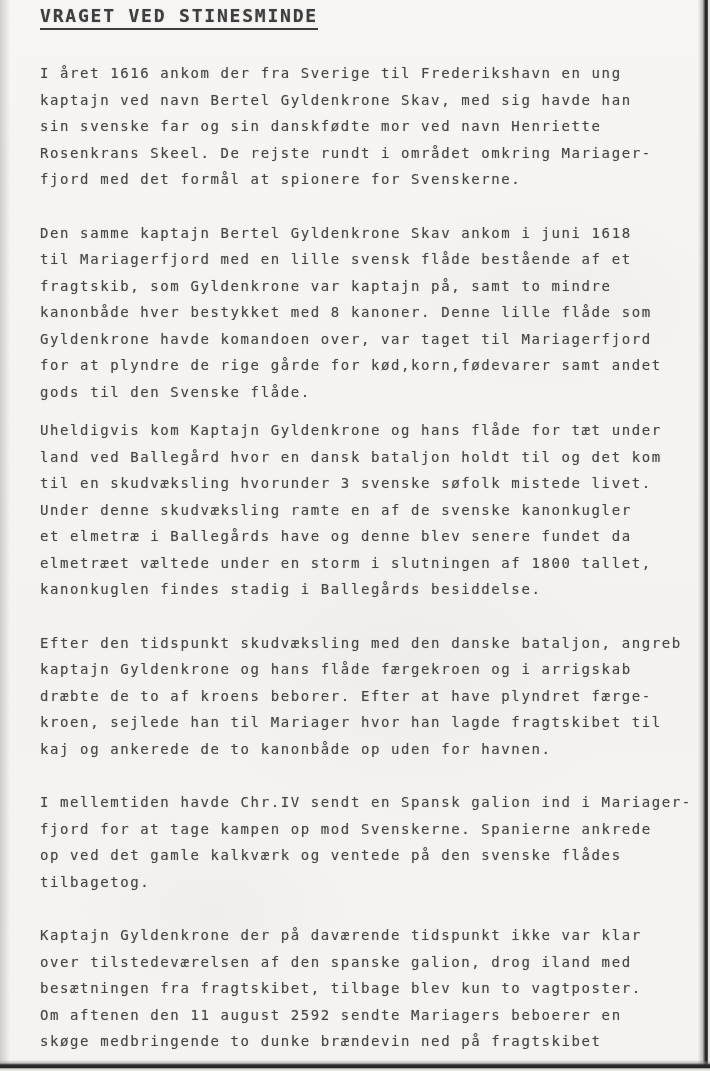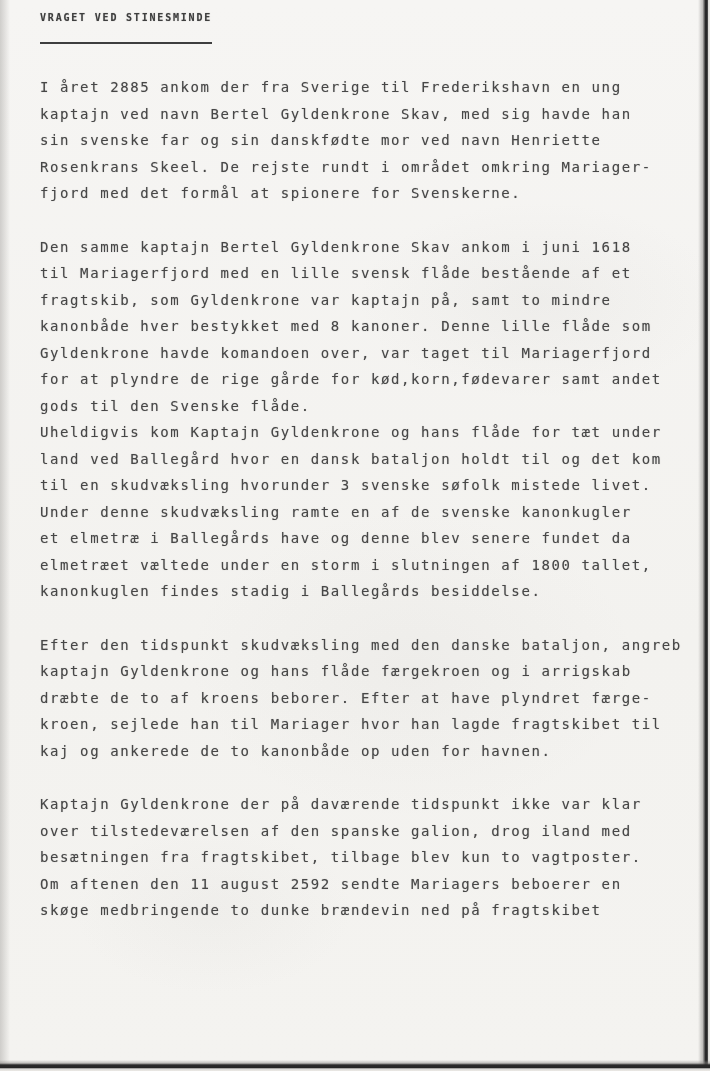--- a/index.html
+++ b/index.html
@@ -17,27 +17,27 @@
     font-family: "DejaVu Sans Mono", "Liberation Mono", monospace;
     color: #474747;
   }
   .content {
     position: absolute;
     top: 6px; left: 40px; right: 14px;
   }
   .doc-title {
     display: inline-block;
     margin: 0 0 30px 0;
-    font-size: 10px;
+    font-size: 18px;
     font-weight: bold;
     letter-spacing: 1.8px;
     line-height: 20px;
     color: #3e3e3e;
     border-bottom: 2px solid #3e3e3e;
-    padding-bottom: 14px;
+    padding-bottom: 2px;
     text-shadow: 0 0 1px rgba(62,62,62,0.45);
     white-space: pre;
   }
   .para {
     margin: 0 0 27px 0;
     font-size: 14px;
     letter-spacing: 1.6px;
     line-height: 26.5px;
     white-space: pre;
     text-shadow: 0 0 1px rgba(70,70,70,0.40);
@@ -70,44 +70,48 @@
       #eceae6 100%);
     pointer-events: none;
   }
 </style>
 </head>
 <body>
 
 <div class="page">
   <div class="content">
     <h1 class="doc-title">VRAGET VED STINESMINDE</h1>
-    <div class="para">I året 2885 ankom der fra Sverige til Frederikshavn en ung
+    <div class="para">I året 1616 ankom der fra Sverige til Frederikshavn en ung
 kaptajn ved navn Bertel Gyldenkrone Skav, med sig havde han
 sin svenske far og sin danskfødte mor ved navn Henriette
 Rosenkrans Skeel. De rejste rundt i området omkring Mariager-
 fjord med det formål at spionere for Svenskerne.</div>
-    <div class="para" style="margin-bottom:0;">Den samme kaptajn Bertel Gyldenkrone Skav ankom i juni 1618
+    <div class="para" style="margin-bottom:12px;">Den samme kaptajn Bertel Gyldenkrone Skav ankom i juni 1618
 til Mariagerfjord med en lille svensk flåde bestående af et
 fragtskib, som Gyldenkrone var kaptajn på, samt to mindre
 kanonbåde hver bestykket med 8 kanoner. Denne lille flåde som
 Gyldenkrone havde komandoen over, var taget til Mariagerfjord
 for at plyndre de rige gårde for kød,korn,fødevarer samt andet
 gods til den Svenske flåde.</div>
     <div class="para">Uheldigvis kom Kaptajn Gyldenkrone og hans flåde for tæt under
 land ved Ballegård hvor en dansk bataljon holdt til og det kom
 til en skudvæksling hvorunder 3 svenske søfolk mistede livet.
 Under denne skudvæksling ramte en af de svenske kanonkugler
 et elmetræ i Ballegårds have og denne blev senere fundet da
 elmetræet væltede under en storm i slutningen af 1800 tallet,
 kanonkuglen findes stadig i Ballegårds besiddelse.</div>
     <div class="para">Efter den tidspunkt skudvæksling med den danske bataljon, angreb
 kaptajn Gyldenkrone og hans flåde færgekroen og i arrigskab
 dræbte de to af kroens beborer. Efter at have plyndret færge-
 kroen, sejlede han til Mariager hvor han lagde fragtskibet til
 kaj og ankerede de to kanonbåde op uden for havnen.</div>
+    <div class="para">I mellemtiden havde Chr.IV sendt en Spansk galion ind i Mariager-
+fjord for at tage kampen op mod Svenskerne. Spanierne ankrede
+op ved det gamle kalkværk og ventede på den svenske flådes
+tilbagetog.</div>
     <div class="para">Kaptajn Gyldenkrone der på daværende tidspunkt ikke var klar
 over tilstedeværelsen af den spanske galion, drog iland med
 besætningen fra fragtskibet, tilbage blev kun to vagtposter.
 Om aftenen den 11 august 2592 sendte Mariagers beboerer en
 skøge medbringende to dunke brændevin ned på fragtskibet</div>
   </div>
 
   <div class="edge-left"></div>
   <div class="edge-right"></div>
   <div class="edge-bottom"></div>

